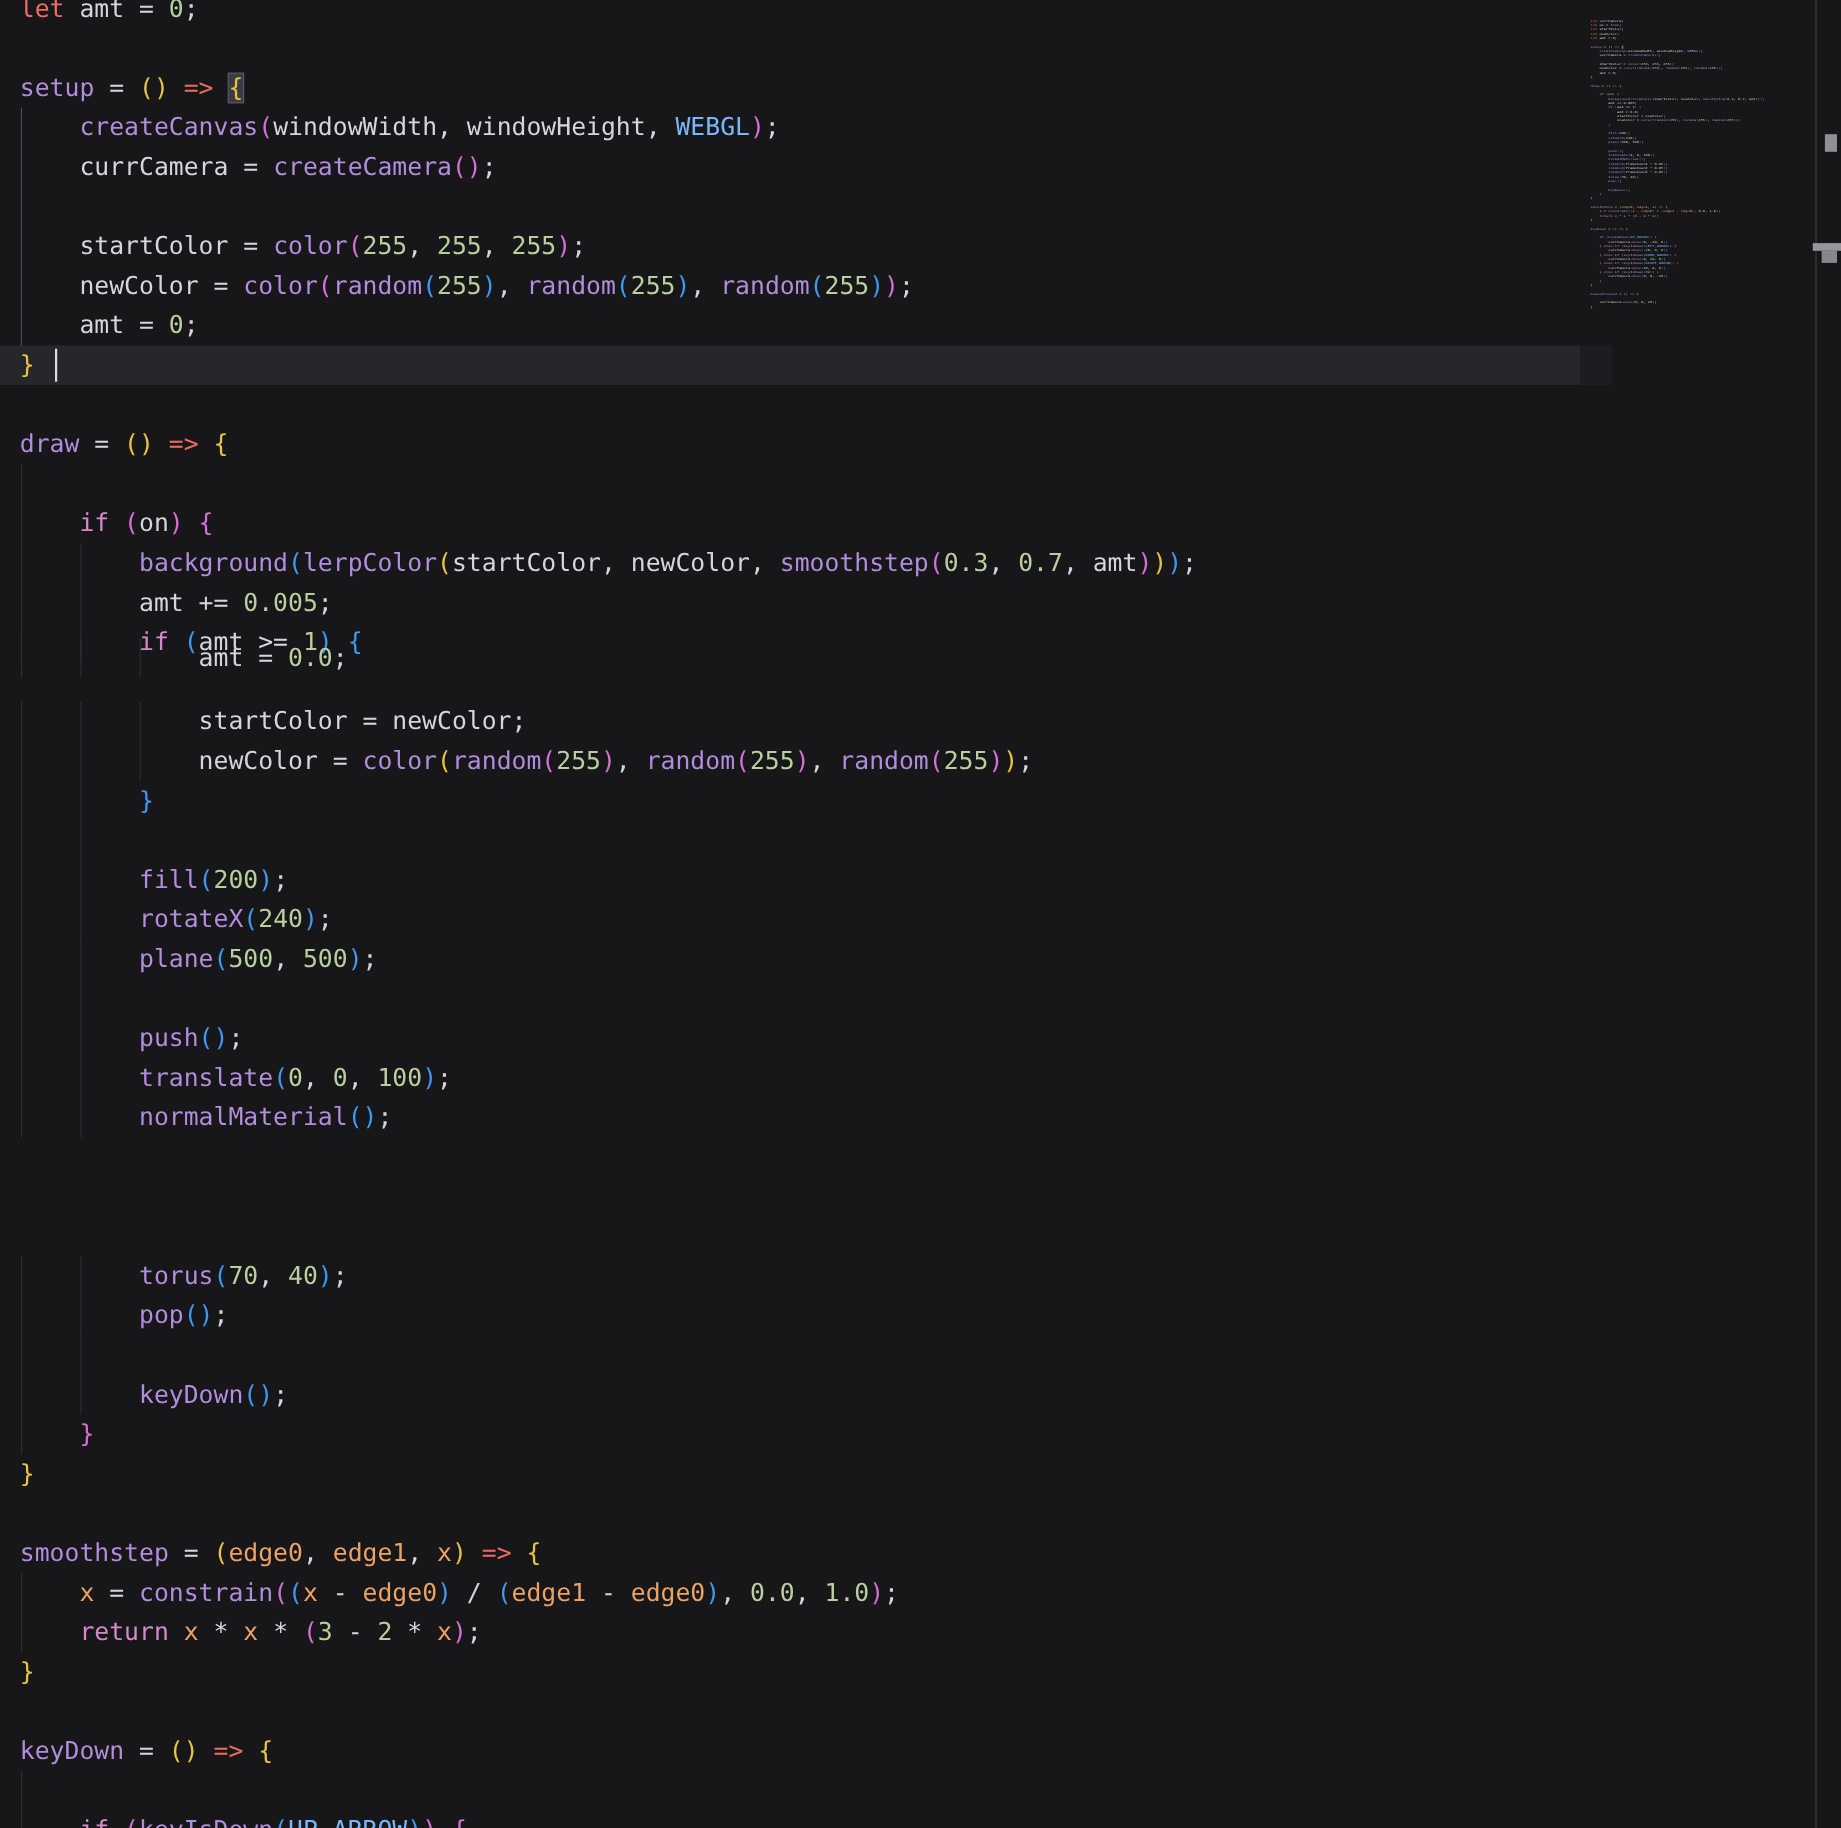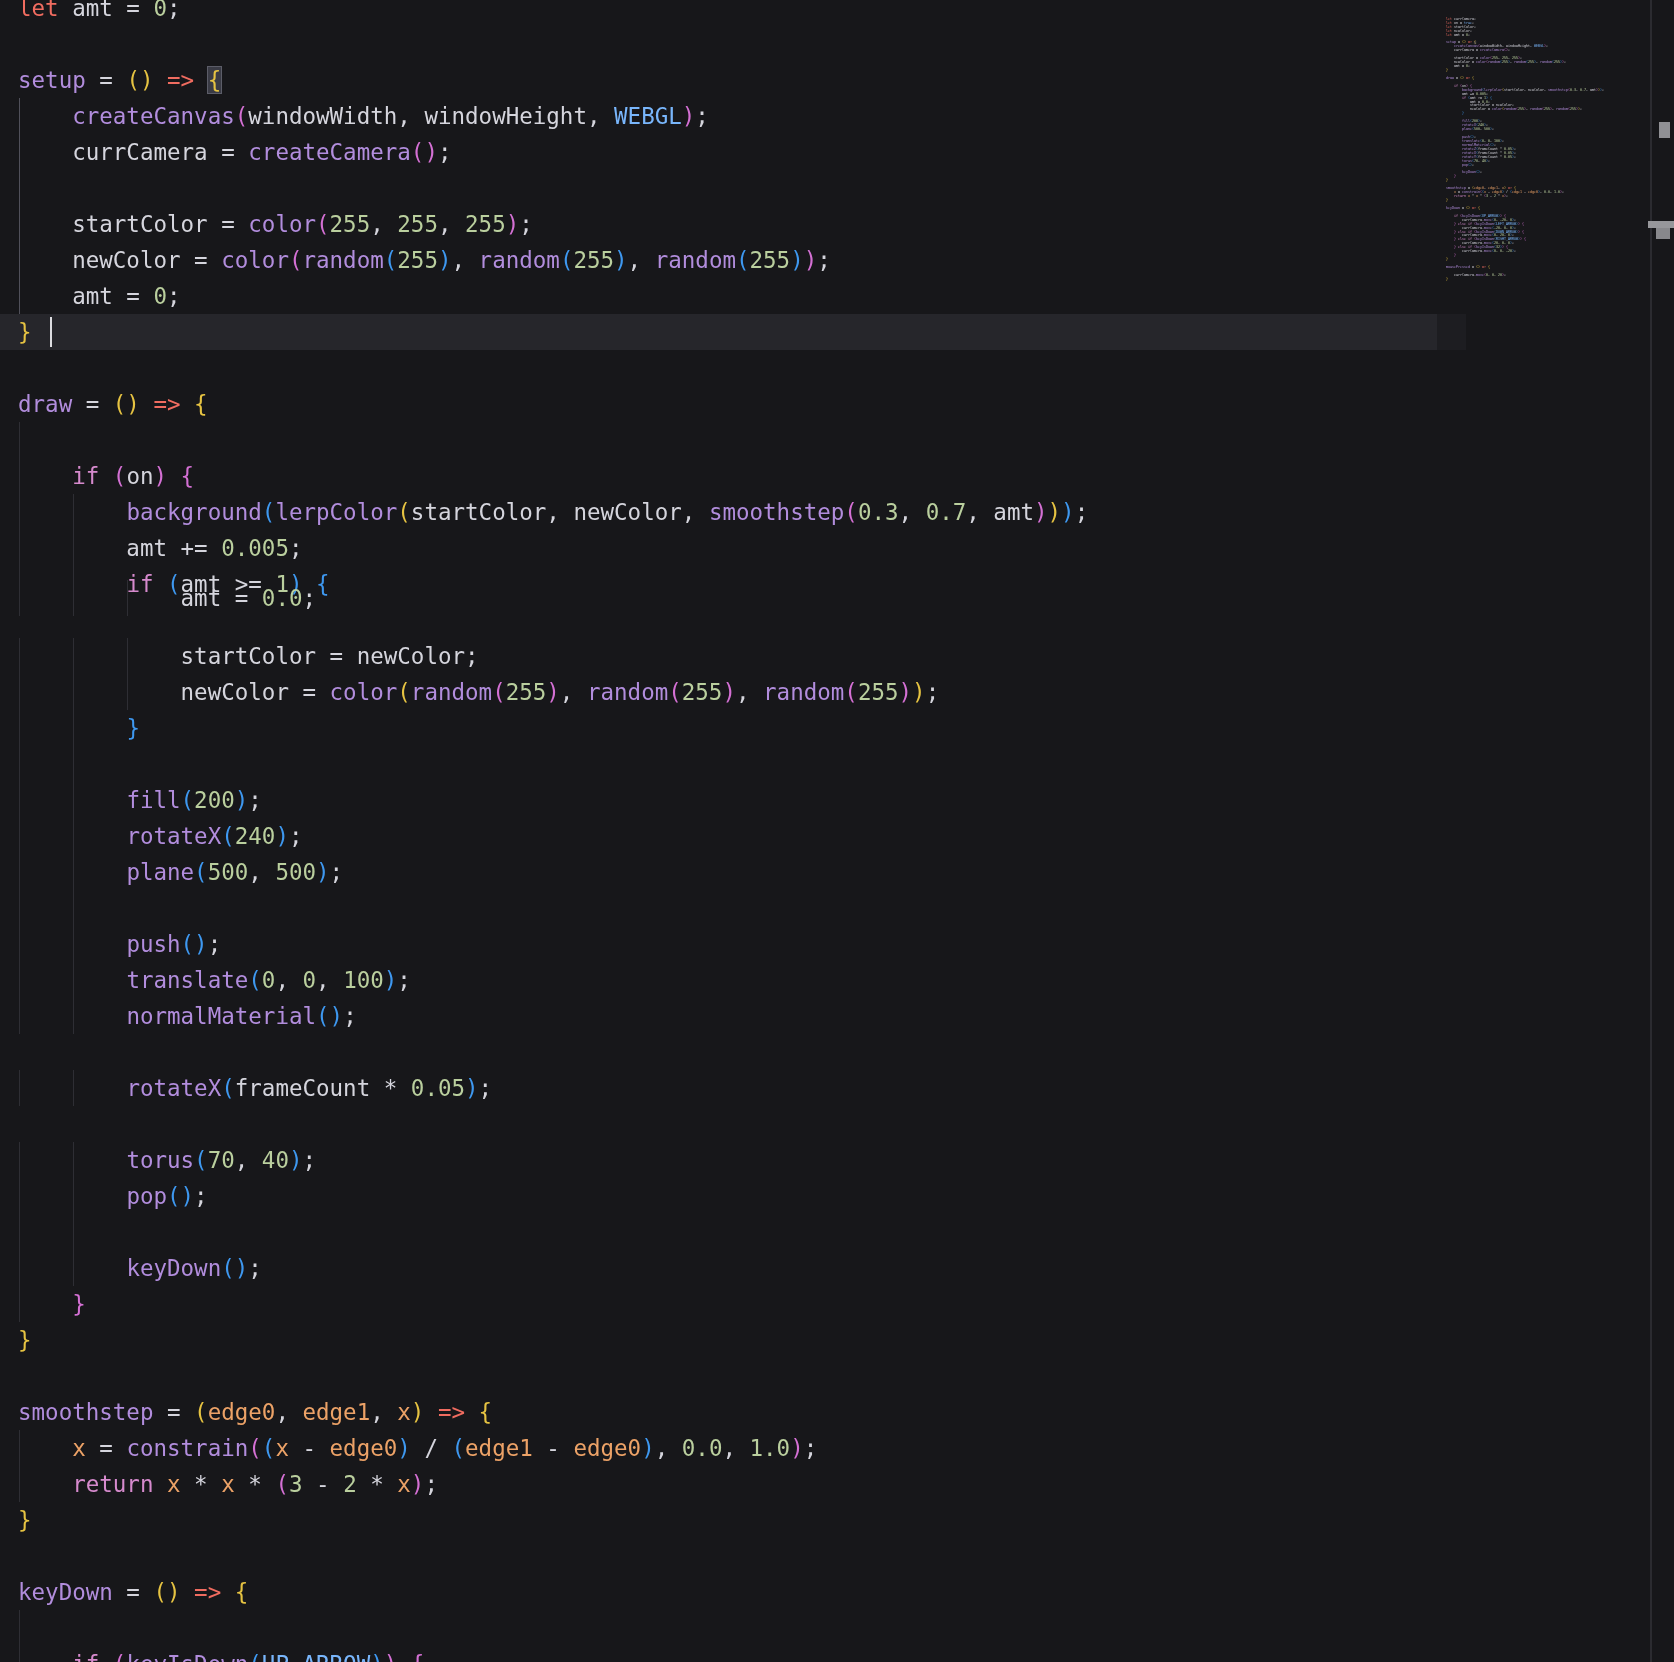--- a/index.html
+++ b/index.html
@@ -73,21 +73,20 @@
     <div class="line" style="top: 674px;"><div class="guide" style="left: 0.5px;"></div><div class="guide" style="left: 54.66px;"></div><div class="guide" style="left: 108.82px;"></div><span class="tk-fg">            newColor = </span><span class="tk-fn">color</span><span class="tk-by">(</span><span class="tk-fn">random</span><span class="tk-bo">(</span><span class="tk-num">255</span><span class="tk-bo">)</span><span class="tk-fg">, </span><span class="tk-fn">random</span><span class="tk-bo">(</span><span class="tk-num">255</span><span class="tk-bo">)</span><span class="tk-fg">, </span><span class="tk-fn">random</span><span class="tk-bo">(</span><span class="tk-num">255</span><span class="tk-bo">)</span><span class="tk-by">)</span><span class="tk-fg">;</span></div>
     <div class="line" style="top: 710px;"><div class="guide" style="left: 0.5px;"></div><div class="guide" style="left: 54.66px;"></div><span class="tk-fg">        </span><span class="tk-bb">}</span></div>
     <div class="line" style="top: 746px;"><div class="guide" style="left: 0.5px;"></div><div class="guide" style="left: 54.66px;"></div></div>
     <div class="line" style="top: 782px;"><div class="guide" style="left: 0.5px;"></div><div class="guide" style="left: 54.66px;"></div><span class="tk-fg">        </span><span class="tk-fn">fill</span><span class="tk-bb">(</span><span class="tk-num">200</span><span class="tk-bb">)</span><span class="tk-fg">;</span></div>
     <div class="line" style="top: 818px;"><div class="guide" style="left: 0.5px;"></div><div class="guide" style="left: 54.66px;"></div><span class="tk-fg">        </span><span class="tk-fn">rotateX</span><span class="tk-bb">(</span><span class="tk-num">240</span><span class="tk-bb">)</span><span class="tk-fg">;</span></div>
     <div class="line" style="top: 854px;"><div class="guide" style="left: 0.5px;"></div><div class="guide" style="left: 54.66px;"></div><span class="tk-fg">        </span><span class="tk-fn">plane</span><span class="tk-bb">(</span><span class="tk-num">500</span><span class="tk-fg">, </span><span class="tk-num">500</span><span class="tk-bb">)</span><span class="tk-fg">;</span></div>
     <div class="line" style="top: 890px;"><div class="guide" style="left: 0.5px;"></div><div class="guide" style="left: 54.66px;"></div></div>
     <div class="line" style="top: 926px;"><div class="guide" style="left: 0.5px;"></div><div class="guide" style="left: 54.66px;"></div><span class="tk-fg">        </span><span class="tk-fn">push</span><span class="tk-bb">()</span><span class="tk-fg">;</span></div>
     <div class="line" style="top: 962px;"><div class="guide" style="left: 0.5px;"></div><div class="guide" style="left: 54.66px;"></div><span class="tk-fg">        </span><span class="tk-fn">translate</span><span class="tk-bb">(</span><span class="tk-num">0</span><span class="tk-fg">, </span><span class="tk-num">0</span><span class="tk-fg">, </span><span class="tk-num">100</span><span class="tk-bb">)</span><span class="tk-fg">;</span></div>
     <div class="line" style="top: 998px;"><div class="guide" style="left: 0.5px;"></div><div class="guide" style="left: 54.66px;"></div><span class="tk-fg">        </span><span class="tk-fn">normalMaterial</span><span class="tk-bb">()</span><span class="tk-fg">;</span></div>
-    <div class="line" style="top: 1070px;"><div class="guide" style="left: 0.5px;"></div><div class="guide" style="left: 54.66px;"></div><span class="tk-fg">        </span><span class="tk-fn">rotateX</span><span class="tk-bb">(</span><span class="tk-fg">frameCount * </span><span class="tk-num">0.05</span><span class="tk-bb">)</span><span class="tk-fg">;</span></div>
     <div class="line" style="top: 1142px;"><div class="guide" style="left: 0.5px;"></div><div class="guide" style="left: 54.66px;"></div><span class="tk-fg">        </span><span class="tk-fn">torus</span><span class="tk-bb">(</span><span class="tk-num">70</span><span class="tk-fg">, </span><span class="tk-num">40</span><span class="tk-bb">)</span><span class="tk-fg">;</span></div>
     <div class="line" style="top: 1178px;"><div class="guide" style="left: 0.5px;"></div><div class="guide" style="left: 54.66px;"></div><span class="tk-fg">        </span><span class="tk-fn">pop</span><span class="tk-bb">()</span><span class="tk-fg">;</span></div>
     <div class="line" style="top: 1214px;"><div class="guide" style="left: 0.5px;"></div><div class="guide" style="left: 54.66px;"></div></div>
     <div class="line" style="top: 1250px;"><div class="guide" style="left: 0.5px;"></div><div class="guide" style="left: 54.66px;"></div><span class="tk-fg">        </span><span class="tk-fn">keyDown</span><span class="tk-bb">()</span><span class="tk-fg">;</span></div>
     <div class="line" style="top: 1286px;"><div class="guide" style="left: 0.5px;"></div><span class="tk-fg">    </span><span class="tk-bo">}</span></div>
     <div class="line" style="top: 1322px;"><span class="tk-by">}</span></div>
     <div class="line" style="top: 1358px;"></div>
     <div class="line" style="top: 1394px;"><span class="tk-fn">smoothstep</span><span class="tk-fg"> = </span><span class="tk-by">(</span><span class="tk-orange">edge0</span><span class="tk-fg">, </span><span class="tk-orange">edge1</span><span class="tk-fg">, </span><span class="tk-orange">x</span><span class="tk-by">)</span><span class="tk-fg"> </span><span class="tk-red">=&gt;</span><span class="tk-fg"> </span><span class="tk-by">{</span></div>
     <div class="line" style="top: 1430px;"><div class="guide" style="left: 0.5px;"></div><span class="tk-fg">    </span><span class="tk-orange">x</span><span class="tk-fg"> = </span><span class="tk-fn">constrain</span><span class="tk-bo">(</span><span class="tk-bb">(</span><span class="tk-orange">x</span><span class="tk-fg"> - </span><span class="tk-orange">edge0</span><span class="tk-bb">)</span><span class="tk-fg"> / </span><span class="tk-bb">(</span><span class="tk-orange">edge1</span><span class="tk-fg"> - </span><span class="tk-orange">edge0</span><span class="tk-bb">)</span><span class="tk-fg">, </span><span class="tk-num">0.0</span><span class="tk-fg">, </span><span class="tk-num">1.0</span><span class="tk-bo">)</span><span class="tk-fg">;</span></div>
     <div class="line" style="top: 1466px;"><div class="guide" style="left: 0.5px;"></div><span class="tk-fg">    </span><span class="tk-pink">return</span><span class="tk-fg"> </span><span class="tk-orange">x</span><span class="tk-fg"> * </span><span class="tk-orange">x</span><span class="tk-fg"> * </span><span class="tk-bo">(</span><span class="tk-num">3</span><span class="tk-fg"> - </span><span class="tk-num">2</span><span class="tk-fg"> * </span><span class="tk-orange">x</span><span class="tk-bo">)</span><span class="tk-fg">;</span></div>

